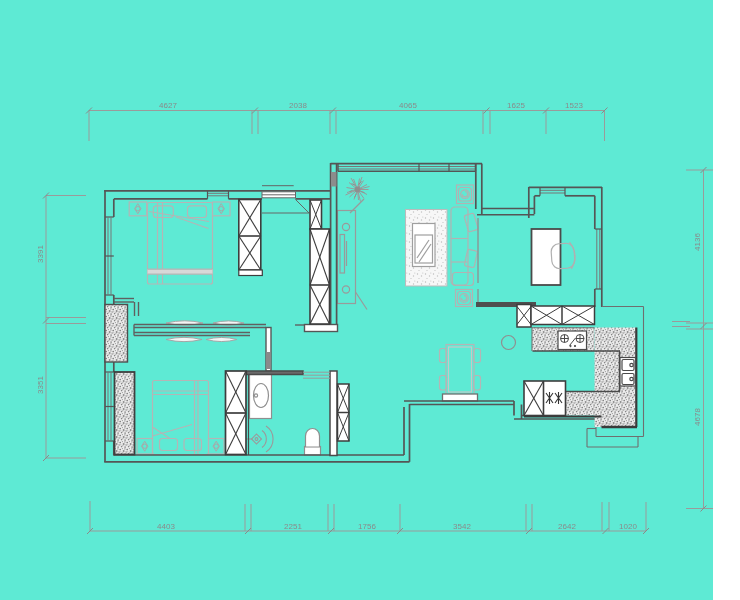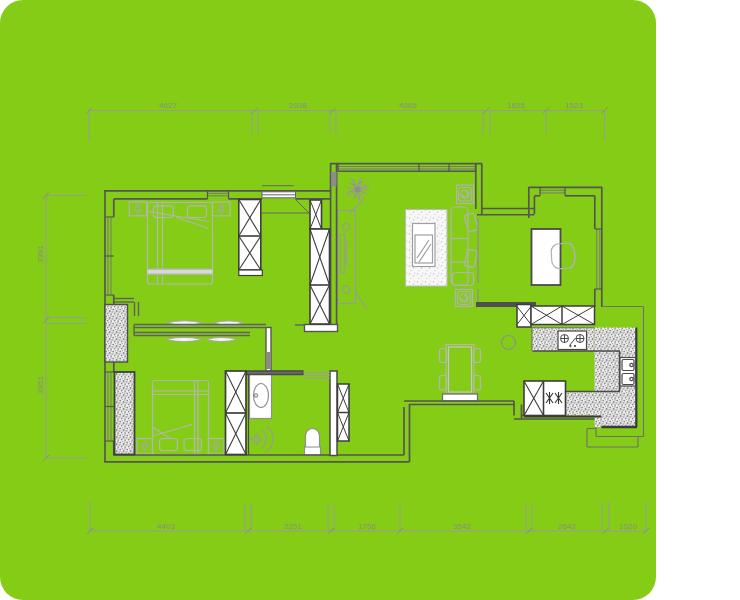--- a/index.html
+++ b/index.html
@@ -1,16 +1,16 @@
 <!DOCTYPE html>
 <html><head>
 <meta charset="utf-8">
 <style>
 html,body{margin:0;padding:0;background:#ffffff;}
-#wrap{width:656px;height:600px;position:relative;background:#84cc16;overflow:hidden;border-radius:23px;}
+#wrap{width:713px;height:600px;position:relative;background:#5eead4;overflow:hidden;}
 svg{position:absolute;left:0;top:0;filter:blur(0.4px);}
 text{font-family:"Liberation Sans",sans-serif;fill:#8a8a8a;font-size:8px;}
 </style>
 </head>
 <body>
 <div id="wrap">
 <svg width="740" height="600" viewBox="0 0 740 600">
 <defs>
 <pattern id="stip" width="7" height="7" patternUnits="userSpaceOnUse">
   <rect width="7" height="7" fill="#ececec"></rect>

